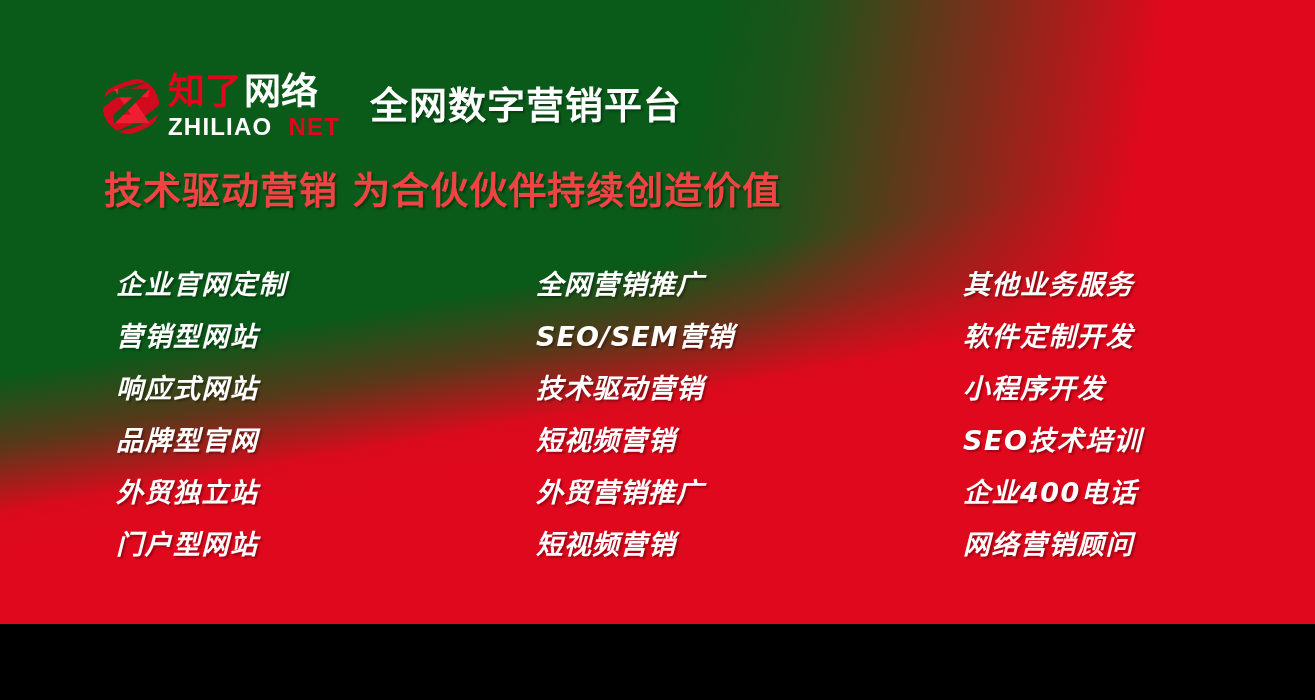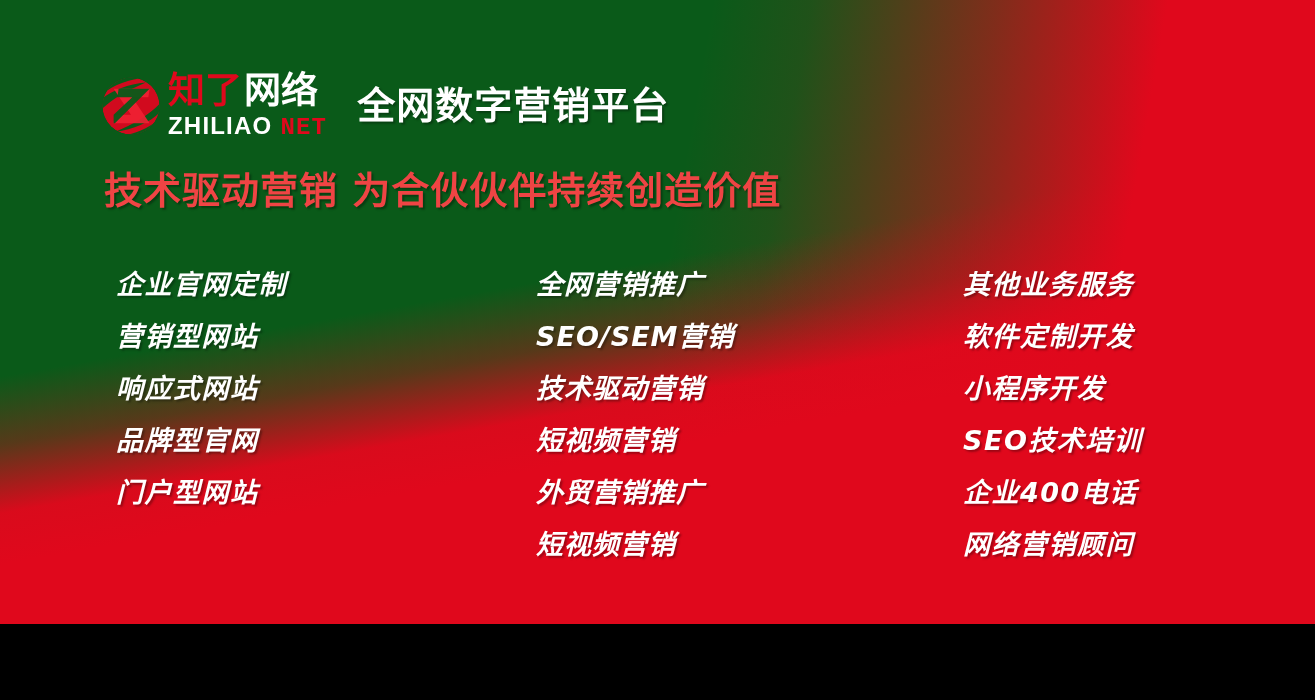--- a/index.html
+++ b/index.html
@@ -107,21 +107,21 @@
     align-items: baseline;
     font-family: "Liberation Sans", sans-serif;
     font-weight: 700;
     font-size: 24px;
     line-height: 1;
     letter-spacing: 1.2px;
     margin-top: 5px;
     white-space: nowrap;
   }
   .logo-en .en-white { color: #ffffff; }
-  .logo-en .en-red   { color: #e0081c; margin-left: 8px; font-family: Liberation Mono, monospace; }
+  .logo-en .en-red   { color: #e0081c; margin-left: 16px; }
 
   .main-title {
     margin-left: 30px;
     font-family: "DejaVu Sans", "Liberation Sans", sans-serif;
     font-size: 38px;
     font-weight: 700;
     color: #ffffff;
     letter-spacing: 1px;
     line-height: 1;
     white-space: nowrap;
@@ -229,20 +229,21 @@
 
     <div class="subtitle">技术驱动营销 为合伙伙伴持续创造价值</div>
 
     <div class="columns">
 
       <div class="col col-0">
         <div class="svc">企业官网定制</div>
         <div class="svc">营销型网站</div>
         <div class="svc">响应式网站</div>
         <div class="svc">品牌型官网</div>
+        <div class="svc">外贸独立站</div>
         <div class="svc">门户型网站</div>
       </div>
 
       <div class="col col-1">
         <div class="svc">全网营销推广</div>
         <div class="svc">SEO/SEM营销</div>
         <div class="svc">技术驱动营销</div>
         <div class="svc">短视频营销</div>
         <div class="svc">外贸营销推广</div>
         <div class="svc">短视频营销</div>

